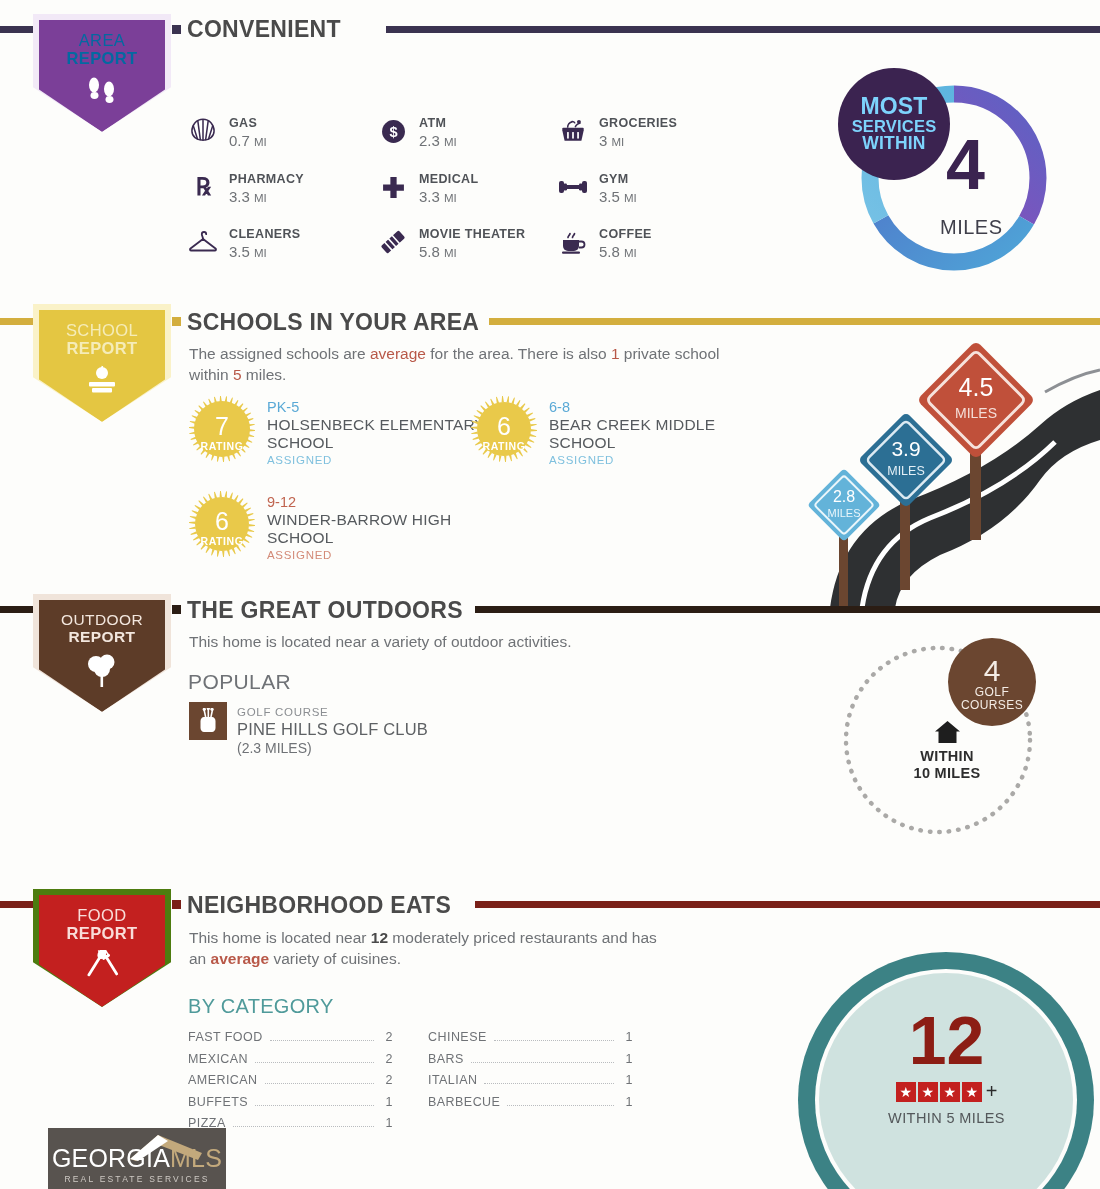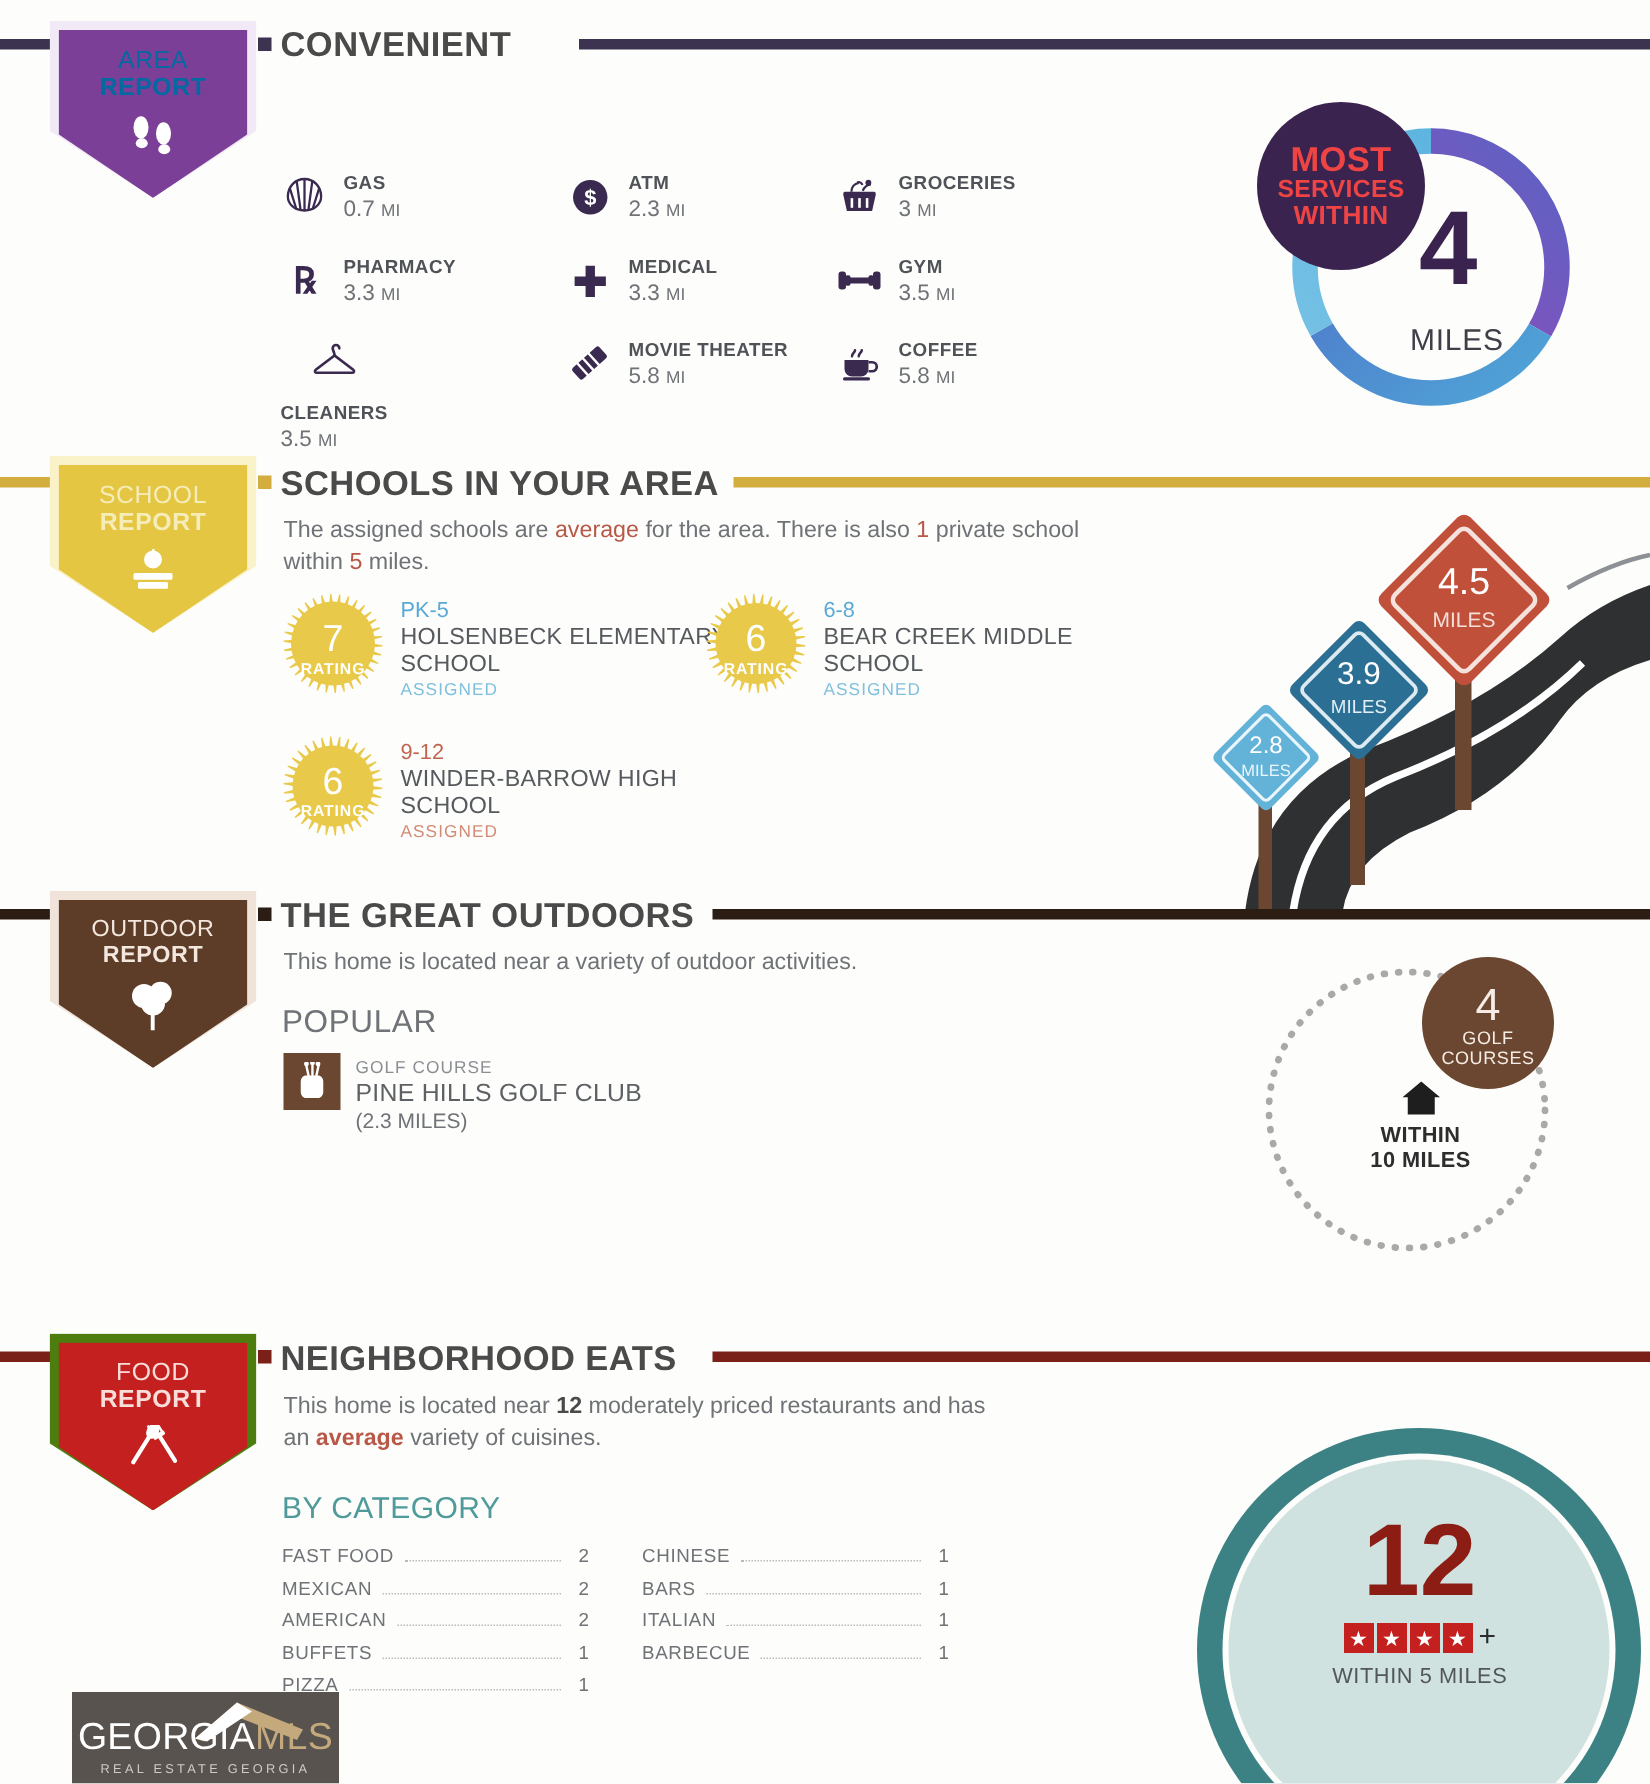--- a/index.html
+++ b/index.html
@@ -62,21 +62,21 @@
   .amen .lbl { font-size: 12.5px; color: #4f5257; letter-spacing: .35px; font-weight: 700; line-height: 1.25;}
   .amen .dist { font-size: 15px; color: #6f7276; line-height: 1.2; margin-top: 1px;}
   .amen .dist .u { font-size: 11.5px; }
 
   
   .donut-wrap { position: absolute; left: 838px; top: 68px; width: 230px; height: 215px; }
   .most-circle {
     position: absolute; left: 0; top: 0; width: 112px; height: 112px;
     border-radius: 50%; background: #3b2350; z-index: 5;
     display: flex; flex-direction: column; align-items: center; justify-content: center;
-    color: #ef4444; font-weight: bold; line-height: 1.02;
+    color: #7dd3fc; font-weight: bold; line-height: 1.02;
   }
   .most-circle .m1 { font-size: 23px; letter-spacing: .2px; }
   .most-circle .m2 { font-size: 16.5px; letter-spacing: .2px; }
   .most-circle .m3 { font-size: 17.5px; letter-spacing: .2px; }
   .donut-num {
     position: absolute; left: 108px; top: 62px; font-size: 70px;
     font-weight: bold; color: #3b2350; line-height: 1;
   }
   .donut-miles {
     position: absolute; left: 102px; top: 148px; font-size: 20px; color: #3f3f4a;
@@ -235,21 +235,21 @@
               <rect x="1" y="5" width="5" height="12" rx="2"></rect>
               <rect x="24" y="5" width="5" height="12" rx="2"></rect>
               <rect x="5.5" y="7.5" width="3.5" height="7" rx="1.3"></rect>
               <rect x="21" y="7.5" width="3.5" height="7" rx="1.3"></rect>
               <rect x="8.5" y="9" width="13" height="4"></rect>
             </svg>
           </span>
         <span><span class="lbl">GYM</span><br><span class="dist"><span>3.5</span> <span class="u">MI</span></span></span>
       </div>
 
-      <div class="amen" style="left:0;top:111px;flex-direction:column;">
+      <div class="amen" style="left:0;top:111px;">
         <span class="ic">
             <svg width="30" height="26" viewBox="0 0 30 26" fill="none" stroke="#3a2a50" stroke-width="1.8" stroke-linecap="round">
               <path d="M15 10c0-2.2-1.2-3.4-1.2-4.8 0-1.3 1-2.2 2.2-2.2s2.2.9 2.2 2.2"></path>
               <path d="M15 10 2.5 19.5c-1 .8-.5 2 .8 2h23.4c1.3 0 1.8-1.2.8-2L15 10z"></path>
             </svg>
           </span>
         <span><span class="lbl">CLEANERS</span><br><span class="dist"><span>3.5</span> <span class="u">MI</span></span></span>
       </div>
       <div class="amen" style="left:190px;top:111px;">
         <span class="ic">
@@ -612,16 +612,16 @@
   </div>
 
   <div class="logo">
     <svg style="position:absolute;left:80px;top:4px;" width="76" height="30" viewBox="0 0 76 30">
       <path d="M2 27 L30 3 L74 21 L70 28 L31 13 L8 29 Z" fill="#c3a97c"></path>
       <path d="M2 27 L30 3 L40 9 L10 29 Z" fill="#fff"></path>
     </svg>
     <div class="logo-main">
       <span class="g">GEORGIA</span><span class="m">MLS</span>
     </div>
-    <div class="logo-sub">REAL ESTATE GEORGIA</div>
+    <div class="logo-sub">REAL ESTATE SERVICES</div>
   </div>
 
 </div>
 
 </body></html>

